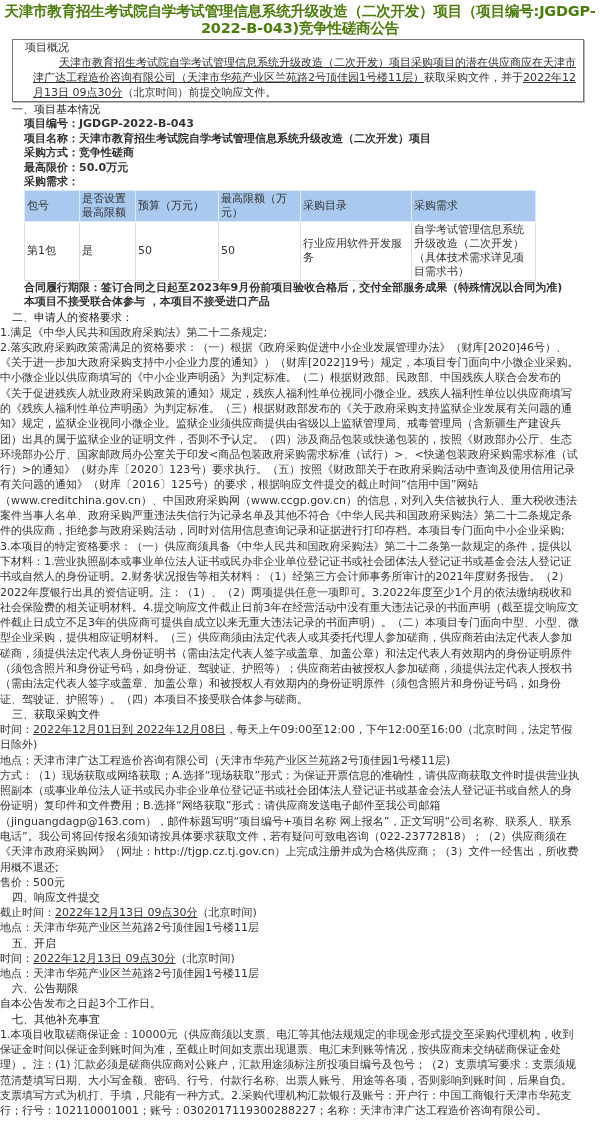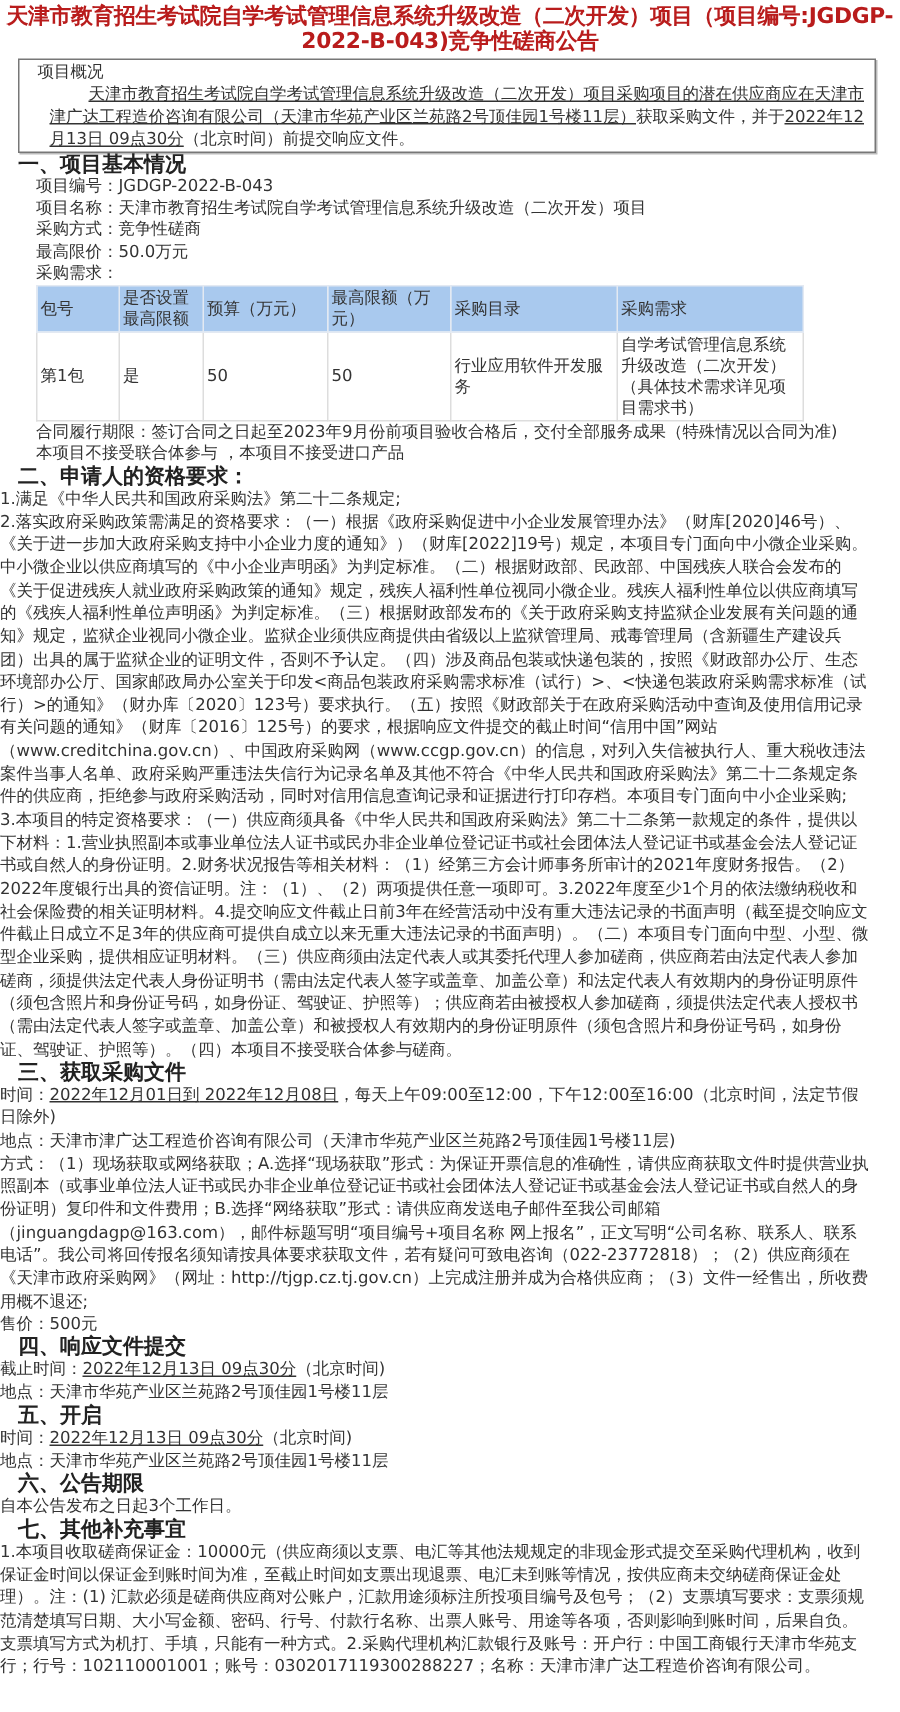--- a/index.html
+++ b/index.html
@@ -1,23 +1,23 @@
 <!DOCTYPE html>
 <html><head>
 <meta charset="utf-8">
 <style>
   html,body{margin:0;padding:0;background:#ffffff;}
   body{width:600px;height:1141px;overflow:hidden;font-family:"DejaVu Sans","Liberation Sans",sans-serif;color:#333;font-size:11px;line-height:15px;}
-  .title{font-weight:bold;font-size:14.5px;line-height:17px;text-align:center;color:#b91c1c;padding:3px 4px 0 4px;letter-spacing:-0.2px;}
+  .title{font-weight:bold;font-size:14.5px;line-height:17px;text-align:center;color:#4d7c0f;padding:3px 4px 0 4px;letter-spacing:-0.2px;}
   .overview{margin:2px 16px 0 12px;border:1px solid #777;box-shadow:1px 1px 0 #bbb;padding:0 2px 1px 12px;}
   .overview .ov-label{display:block;}
   .overview .ov-text{text-indent:26px;padding-left:8px;}
   u{text-decoration:underline;}
-  .sec{font-weight:bold;font-size:14px;color:#222;padding-left:12px;line-height:14px;margin-top:1px;}
-  .kv{padding-left:24px;line-height:14.5px;}
+  .sec{font-weight:normal;font-size:11px;color:#222;padding-left:12px;line-height:14px;margin-top:1px;}
+  .kv{padding-left:24px;line-height:14.5px;font-weight:bold;}
   .para{padding-right:18px;line-height:15.3px;}
   table.req{margin-left:24px;width:512px;border-collapse:collapse;font-size:11px;line-height:14px;color:#333;}
   table.req th{background:#a9c9ee;font-weight:normal;text-align:left;padding:1px 2px;border:1px solid #e3e9f2;vertical-align:middle;height:28px;}
   table.req td{border:1px solid #ddd;padding:1px 2px;vertical-align:middle;height:44px;}
 </style>
 </head>
 <body>
 
 <div>
 

